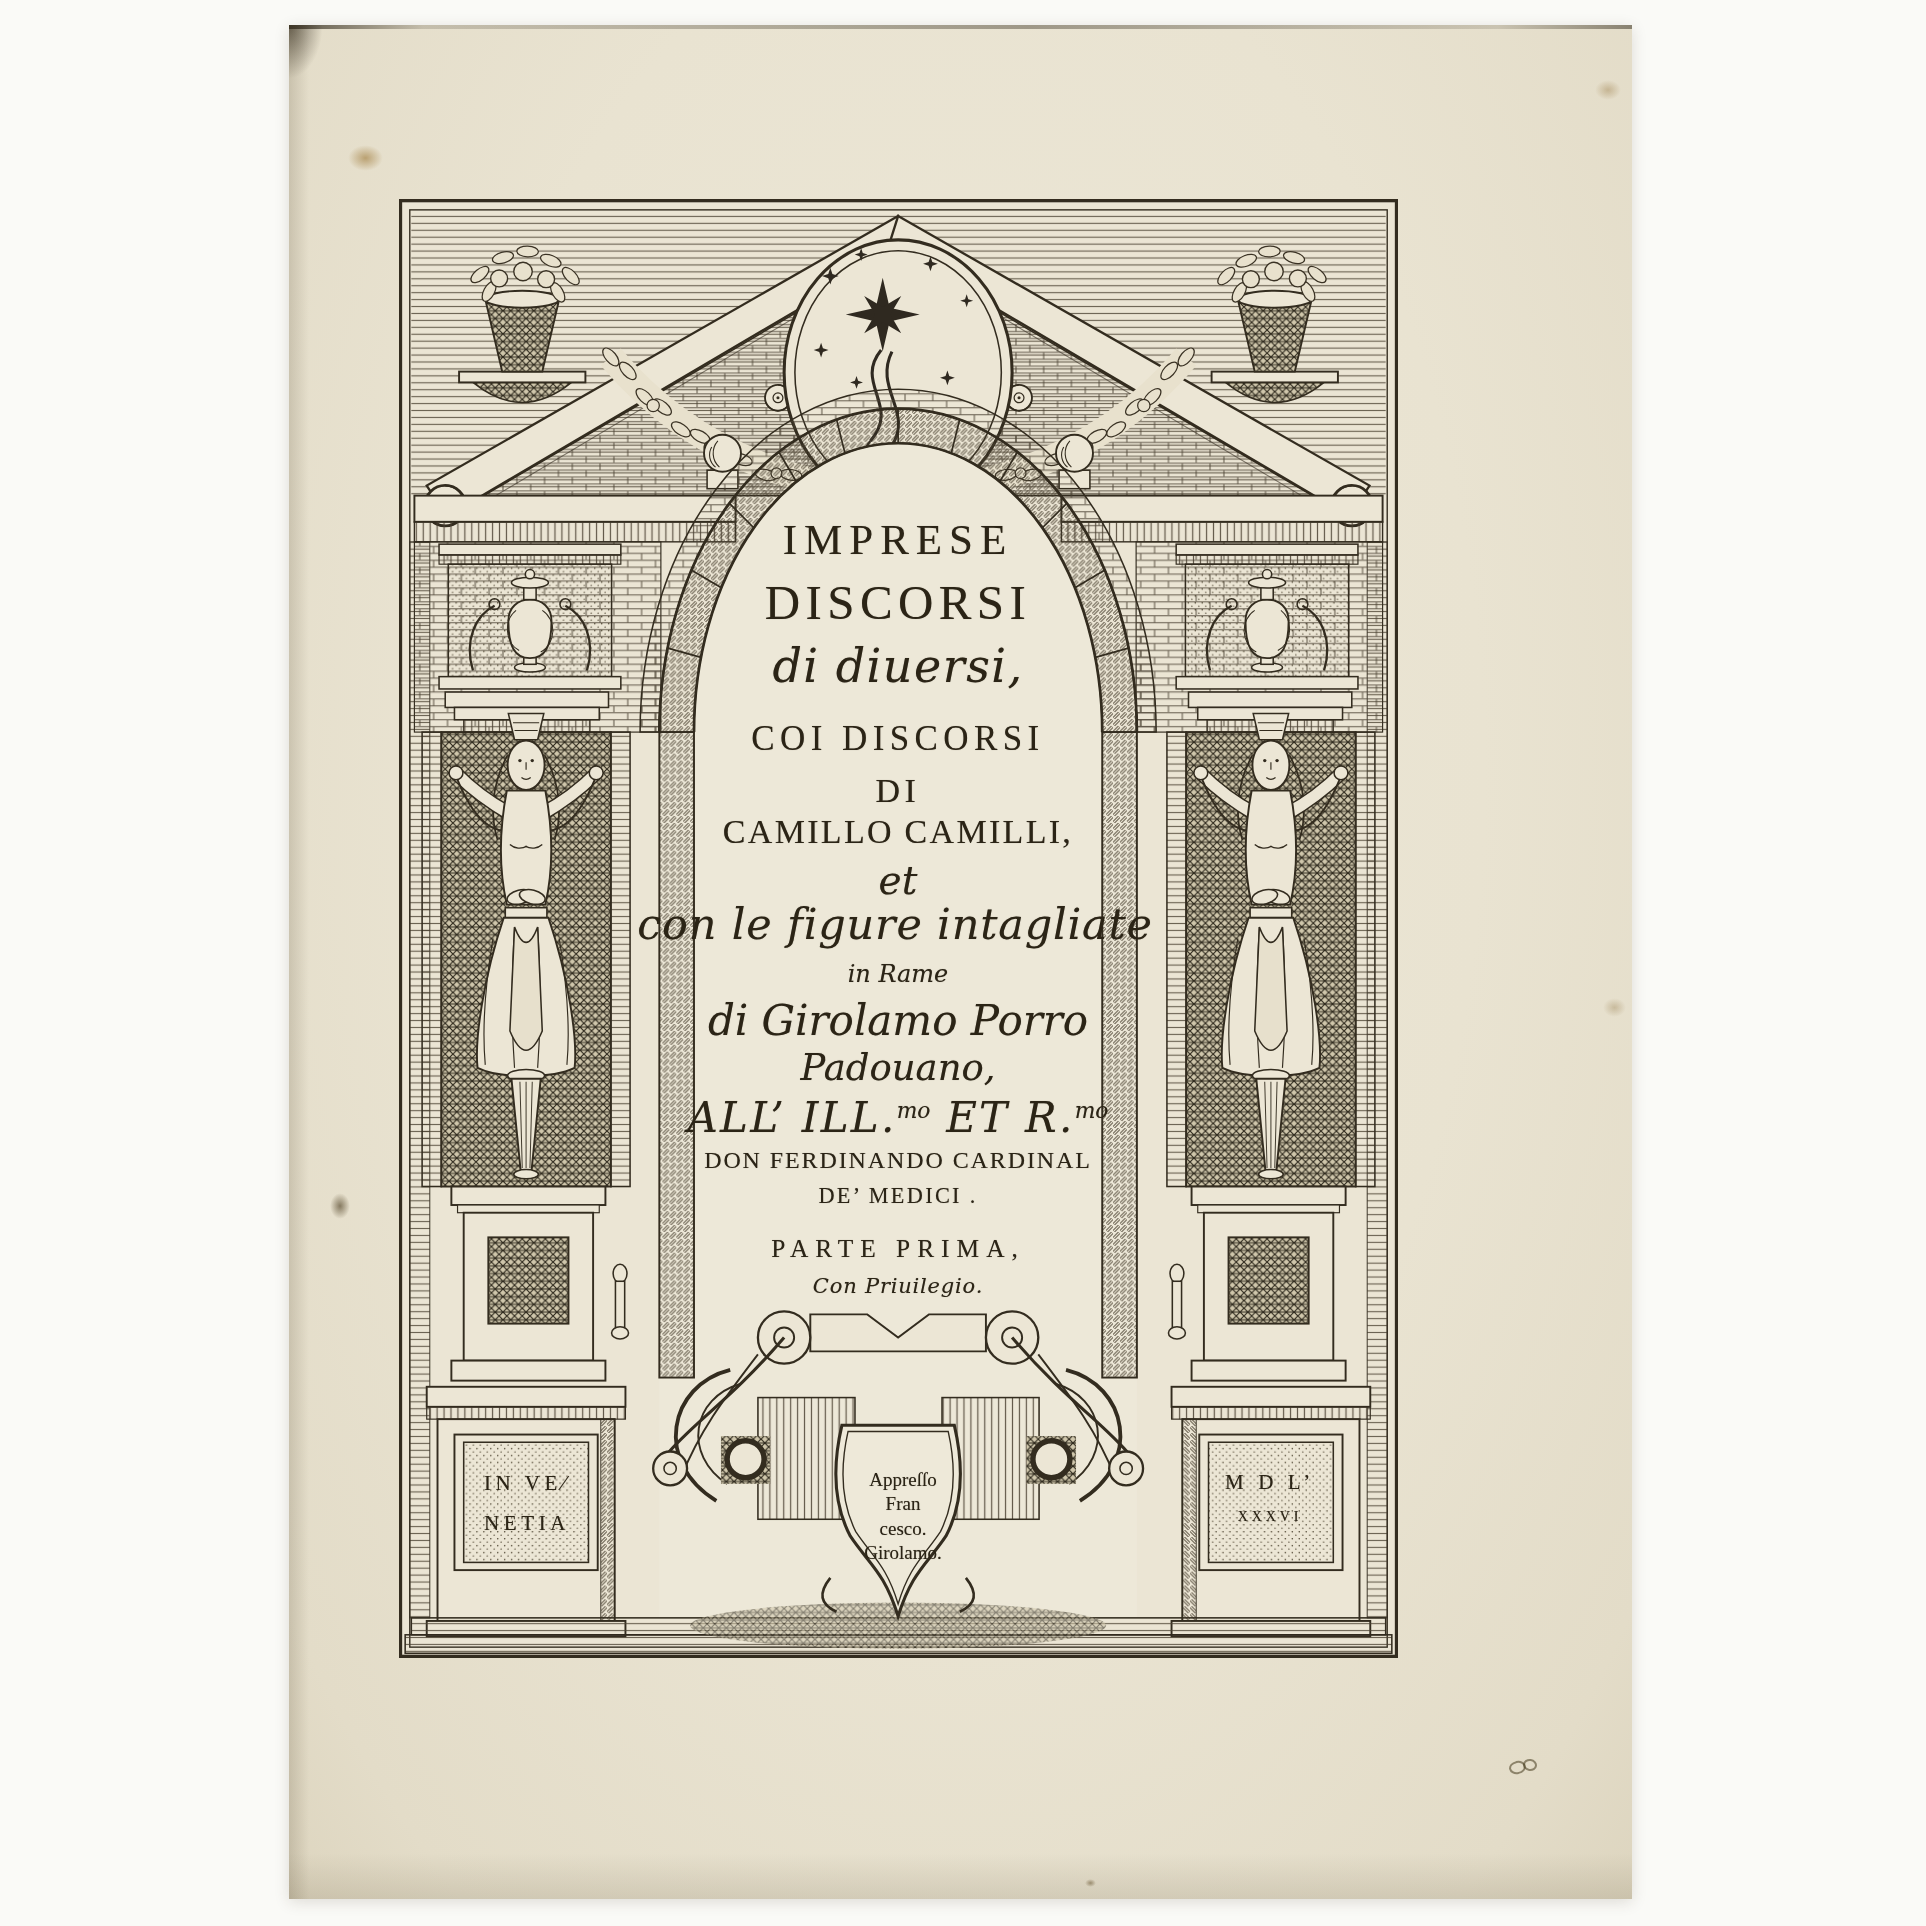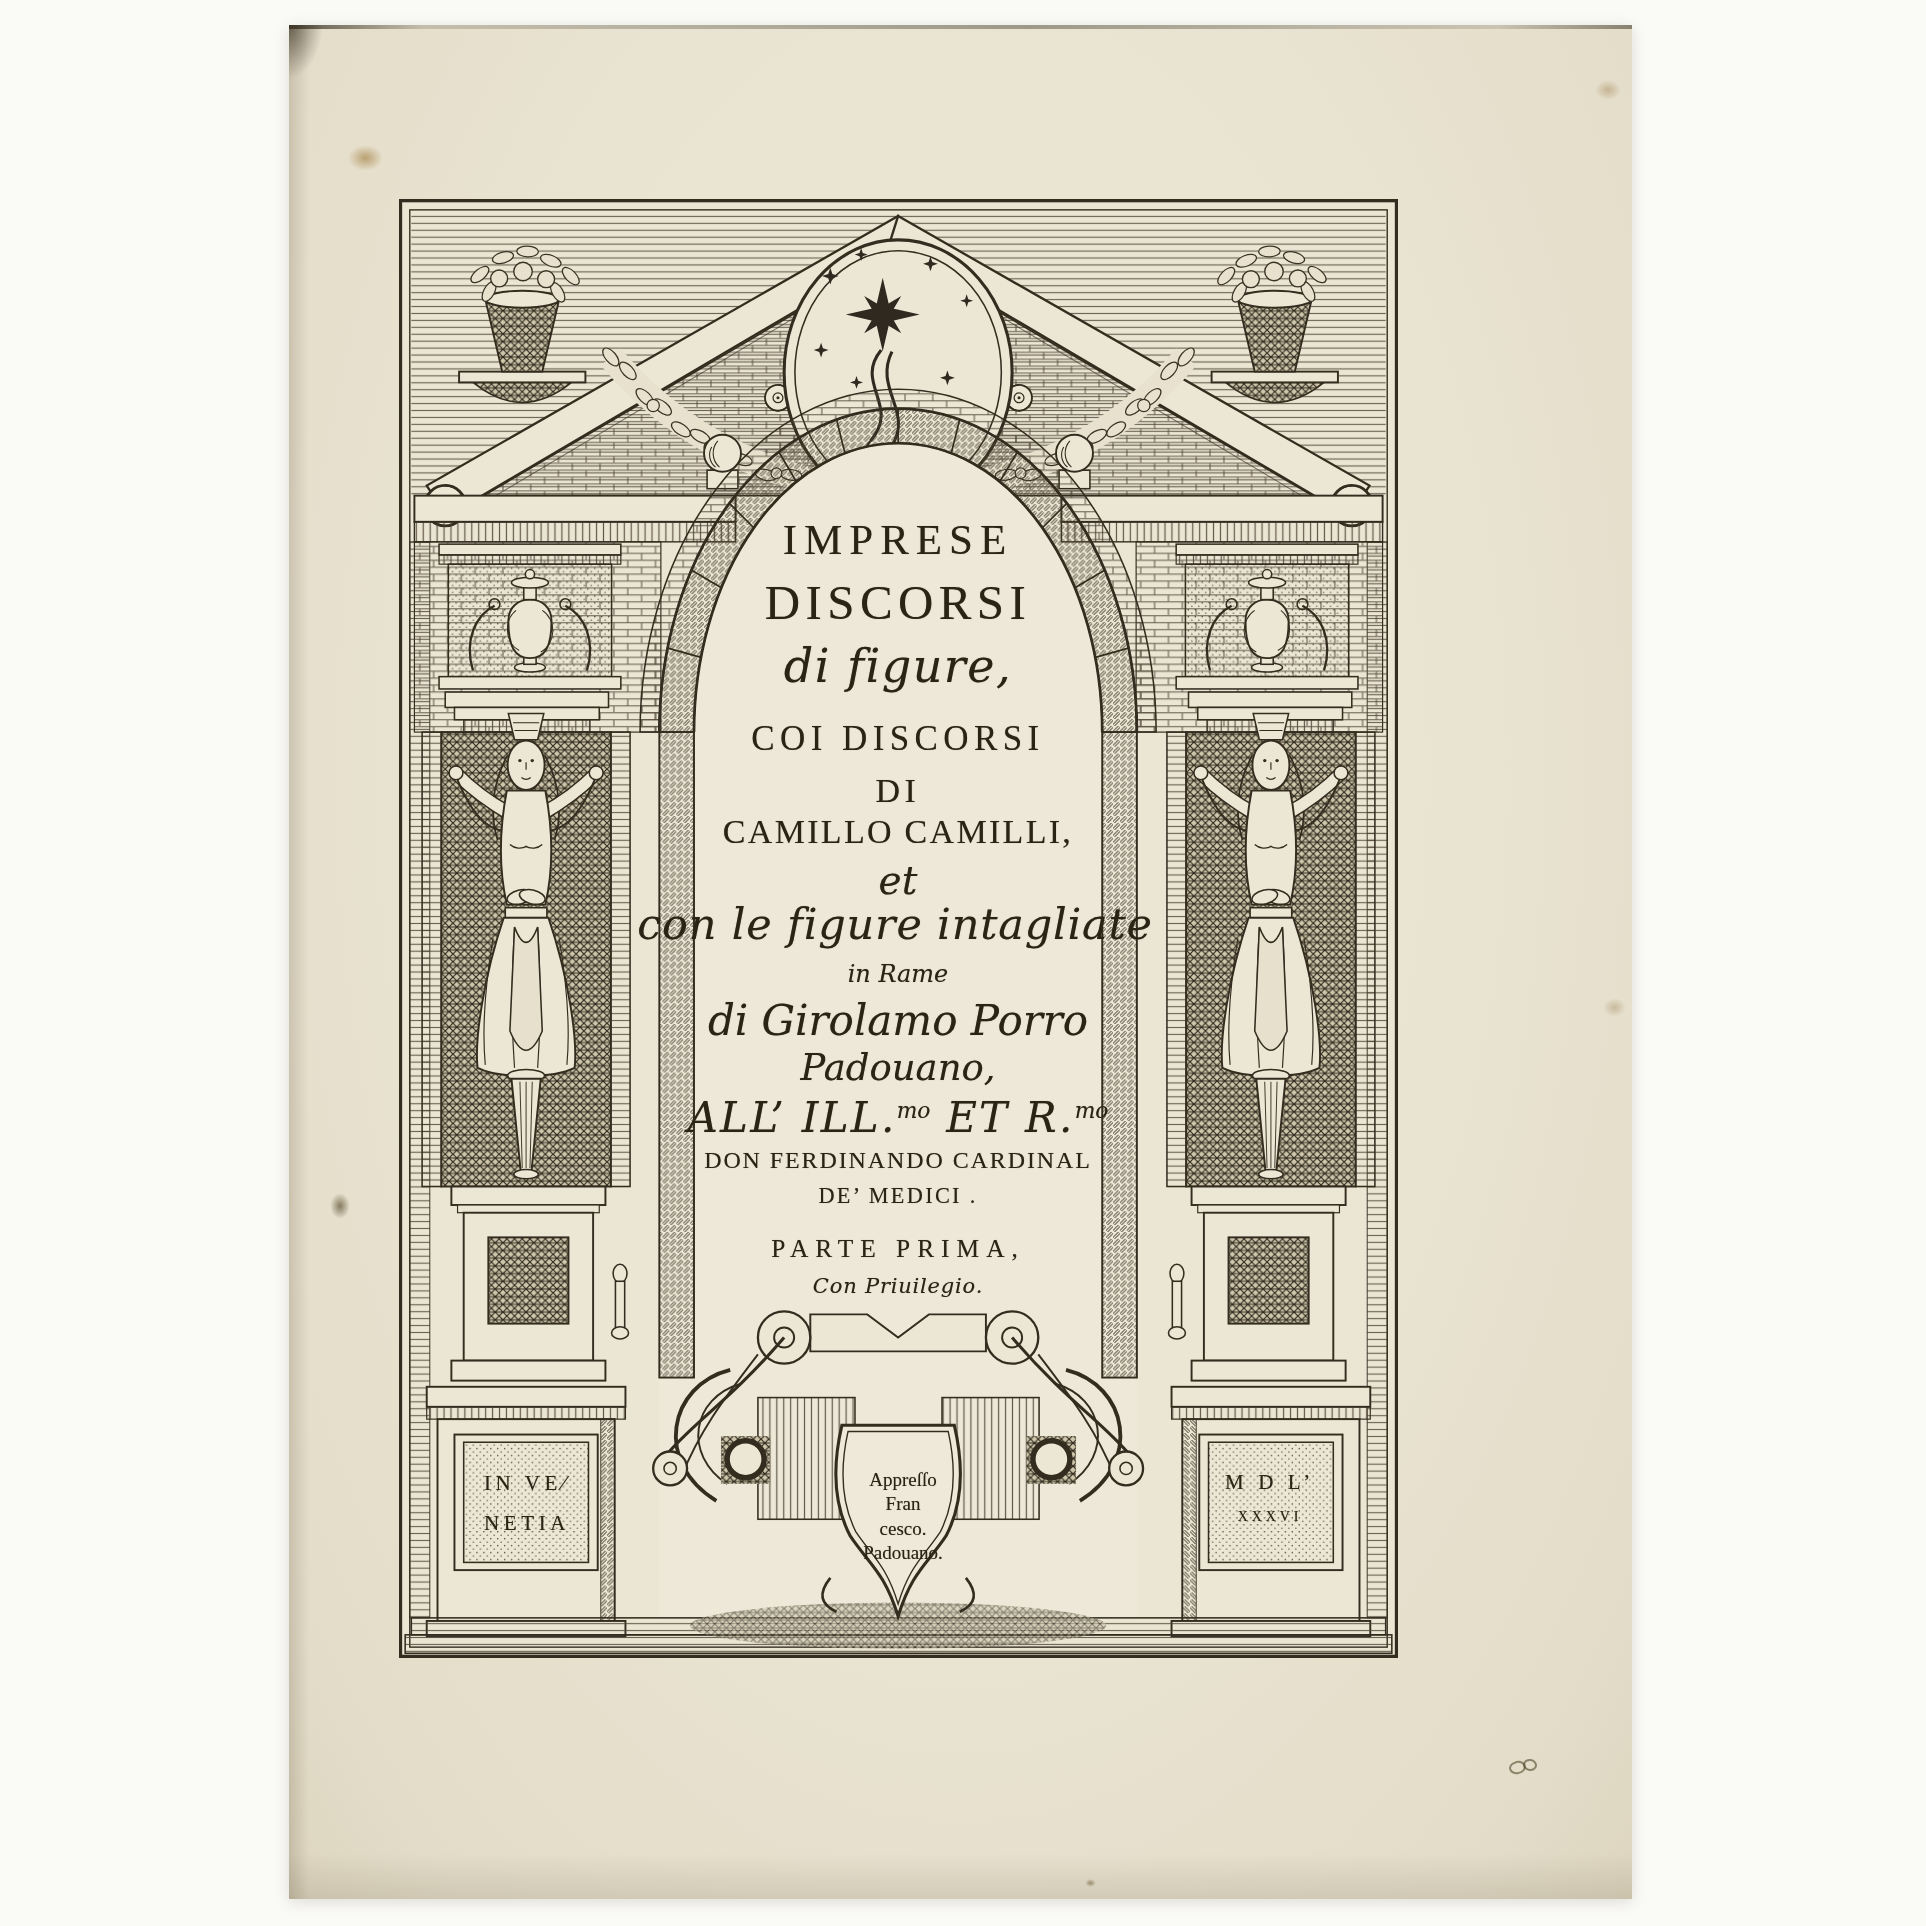--- a/index.html
+++ b/index.html
@@ -336,21 +336,21 @@
 
     <path d="M560 1790 q-24 30 8 44 M736 1790 q24 30 -8 44" fill="none" stroke="#332c1f" stroke-width="3.5"></path>
   </g>
 
   <rect x="2" y="2" width="1293" height="1890" fill="none" stroke="#332c1f" stroke-width="4"></rect>
 </svg>
 </div>
 
 <div class="t caps L-imprese">IMPRESE</div>
 <div class="t caps L-illvstri">DISCORSI</div>
-<div class="t ital L-didiversi">di figure,</div>
+<div class="t ital L-didiversi">di diuersi,</div>
 <div class="t caps L-coidiscorsi">COI DISCORSI</div>
 <div class="t caps L-di">DI</div>
 <div class="t caps L-camillo">CAMILLO CAMILLI,</div>
 <div class="t ital L-et">et</div>
 <div class="t ital L-figure">con le figure intagliate</div>
 <div class="t ital L-inrame">in Rame</div>
 <div class="t ital L-girolamo">di Girolamo Porro</div>
 <div class="t ital L-padouano">Padouano,</div>
 <div class="t script L-dedica">
   <span>ALL’ ILL.</span><span class="sup">mo</span><span> ET R.</span><span class="sup">mo</span>
@@ -362,21 +362,21 @@
 
 <div class="t caps L-inve">IN VE⁄</div>
 <div class="t caps L-netia">NETIA</div>
 <div class="t caps L-mdl">M D L’</div>
 <div class="t caps L-xxxvi">XXXVI</div>
 
 <div class="shield-lines">
   <div>Appreſſo</div>
   <div>Fran</div>
   <div>cesco.</div>
-  <div>Padouano.</div>
+  <div>Girolamo.</div>
 </div>
 
 <div class="fox f1"></div>
 <div class="fox f2"></div>
 <div class="fox f3"></div>
 <div class="fox f4"></div>
 <div class="fox f5"></div>
 <div class="ring-mark rm1"></div>
 <div class="ring-mark rm2"></div>
 

